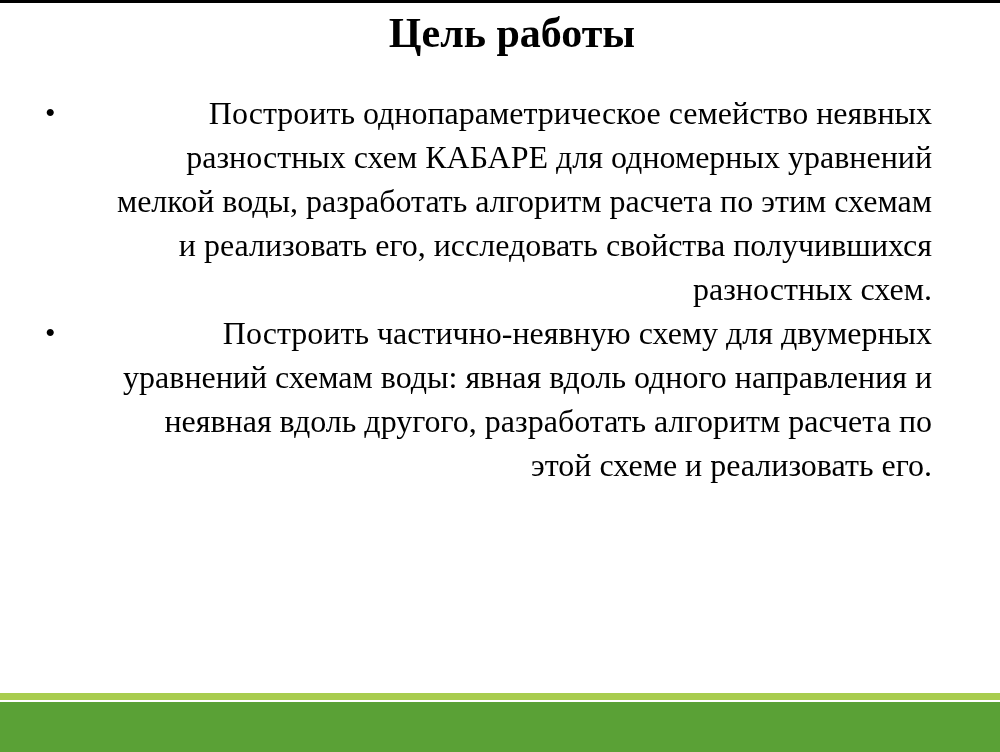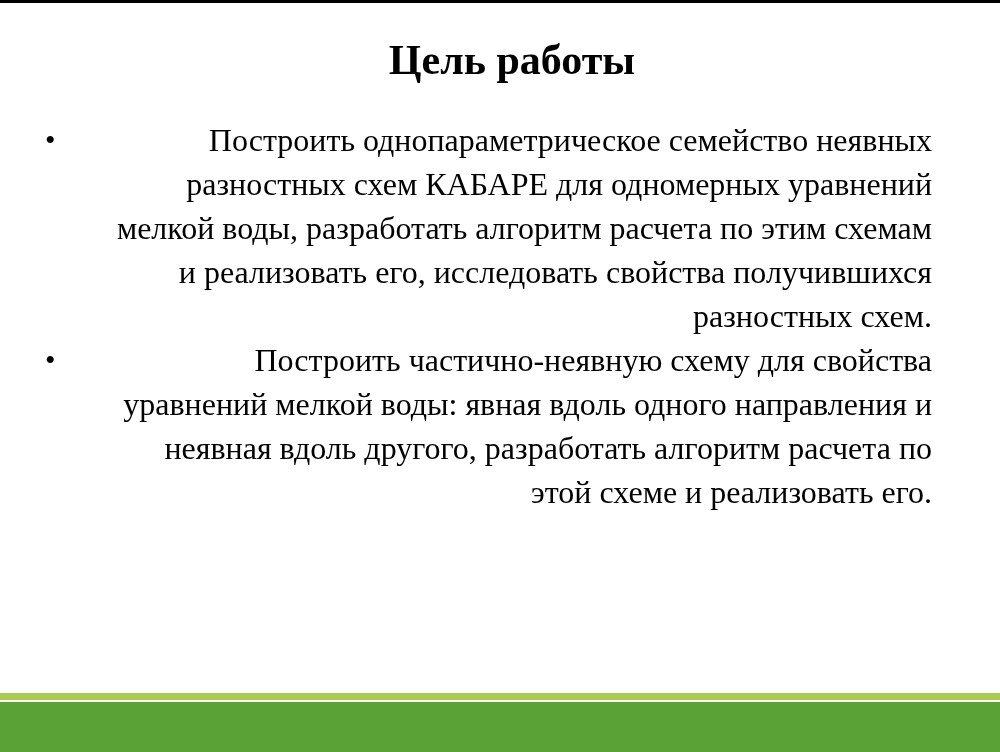--- a/index.html
+++ b/index.html
@@ -23,21 +23,21 @@
     font-family: "Liberation Serif", serif;
     color: var(--text);
   }
   .top-border {
     position: absolute;
     top: 0; left: 0; right: 0;
     height: 3px;
     background: var(--top-border);
   }
   .slide-title {
-    margin: 36px auto 0 auto;
+    margin: 9px auto 0 auto;
     text-align: center;
     font-family: "Liberation Serif", serif;
     font-weight: bold;
     font-size: 42px;
     line-height: 48px;
     color: var(--text);
     padding-left: 24px;
   }
   .bullet-list {
     margin-top: 34px;
@@ -85,19 +85,19 @@
 
   <h1 class="slide-title">Цель работы</h1>
 
   <div class="bullet-list">
     <div class="bullet-item">
       <span class="bullet-marker">•</span>
       <span class="bullet-text">Построить однопараметрическое семейство неявных разностных схем КАБАРЕ для одномерных уравнений мелкой воды, разработать алгоритм расчета по этим схемам и реализовать его, исследовать свойства получившихся разностных схем.</span>
     </div>
     <div class="bullet-item">
       <span class="bullet-marker">•</span>
-      <span class="bullet-text"> Построить частично-неявную схему для свойства уравнений мелкой воды: явная вдоль одного направления и неявная вдоль другого, разработать алгоритм расчета по этой схеме и реализовать его.</span>
+      <span class="bullet-text"> Построить частично-неявную схему для двумерных уравнений схемам воды: явная вдоль одного направления и неявная вдоль другого, разработать алгоритм расчета по этой схеме и реализовать его.</span>
     </div>
   </div>
 
   <div class="accent-stripe"></div>
   <div class="footer-band"></div>
 </div>
 
 </body></html>

